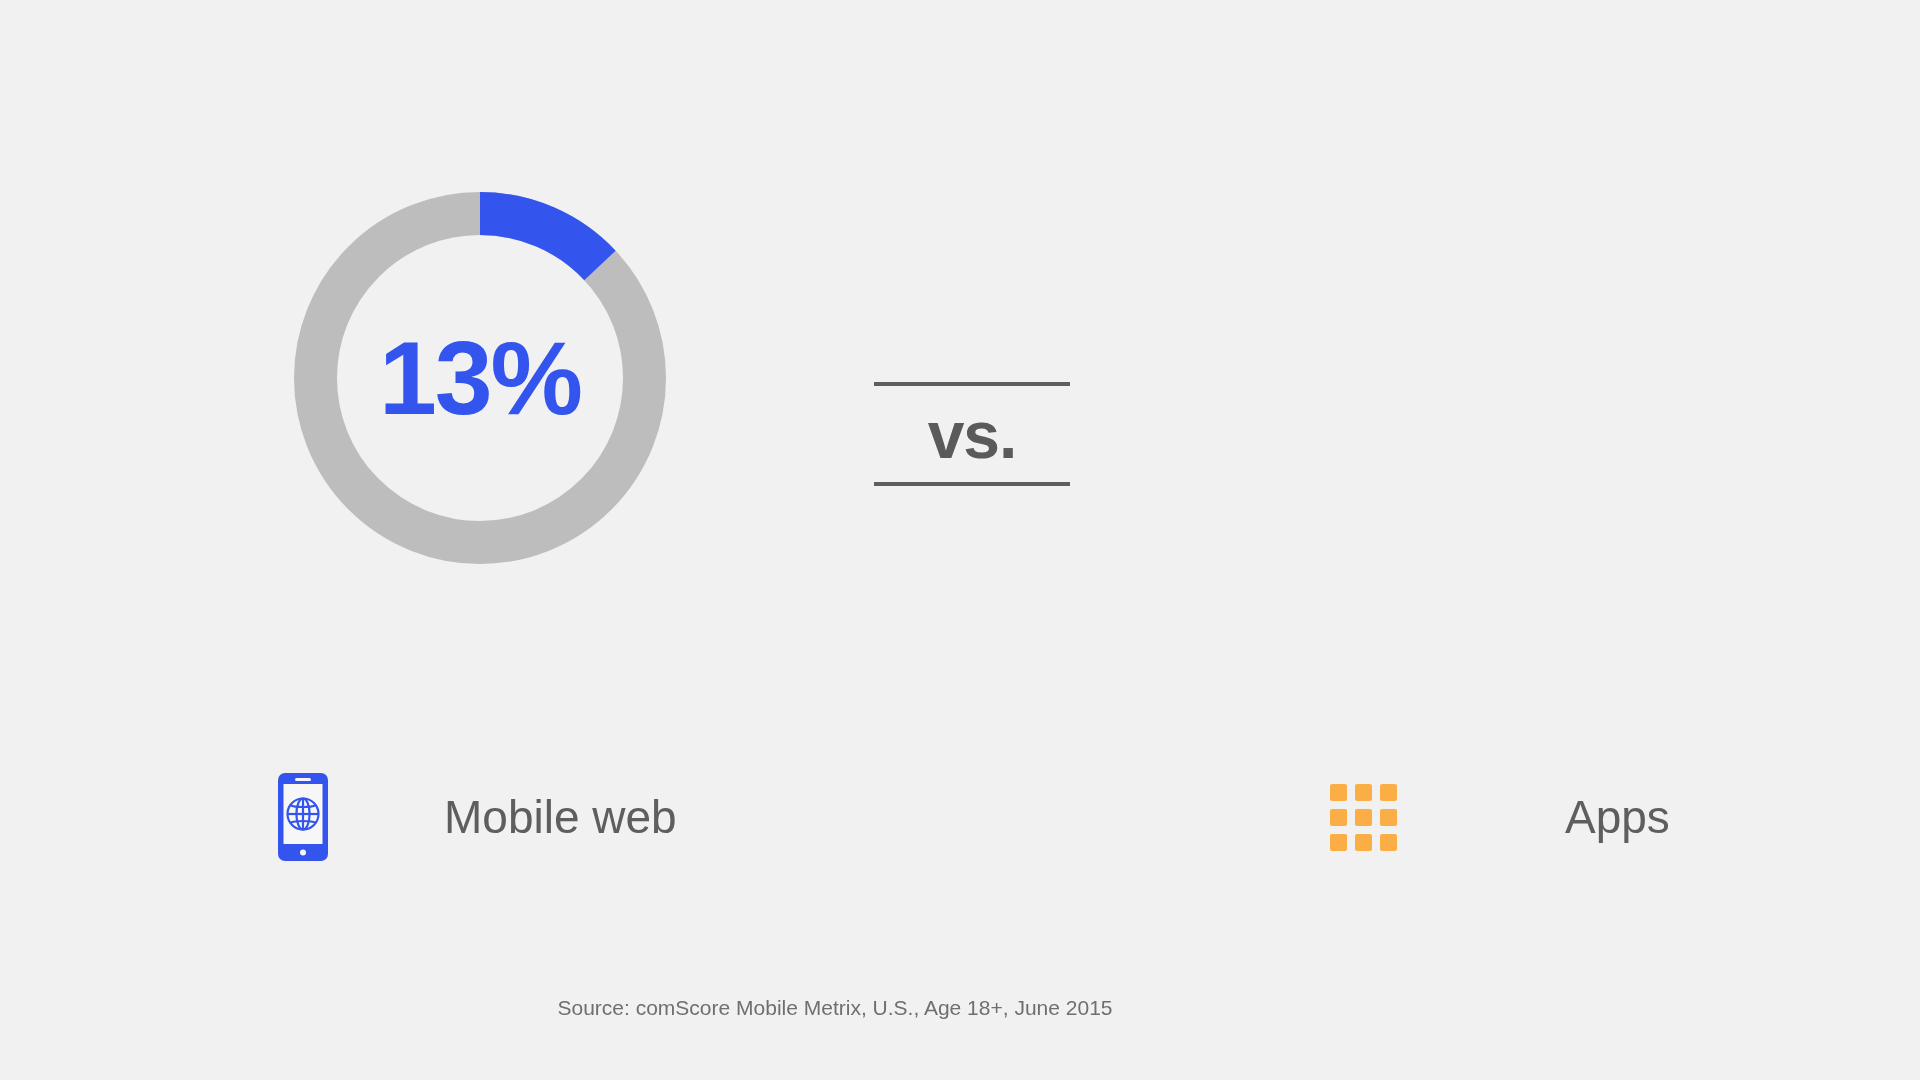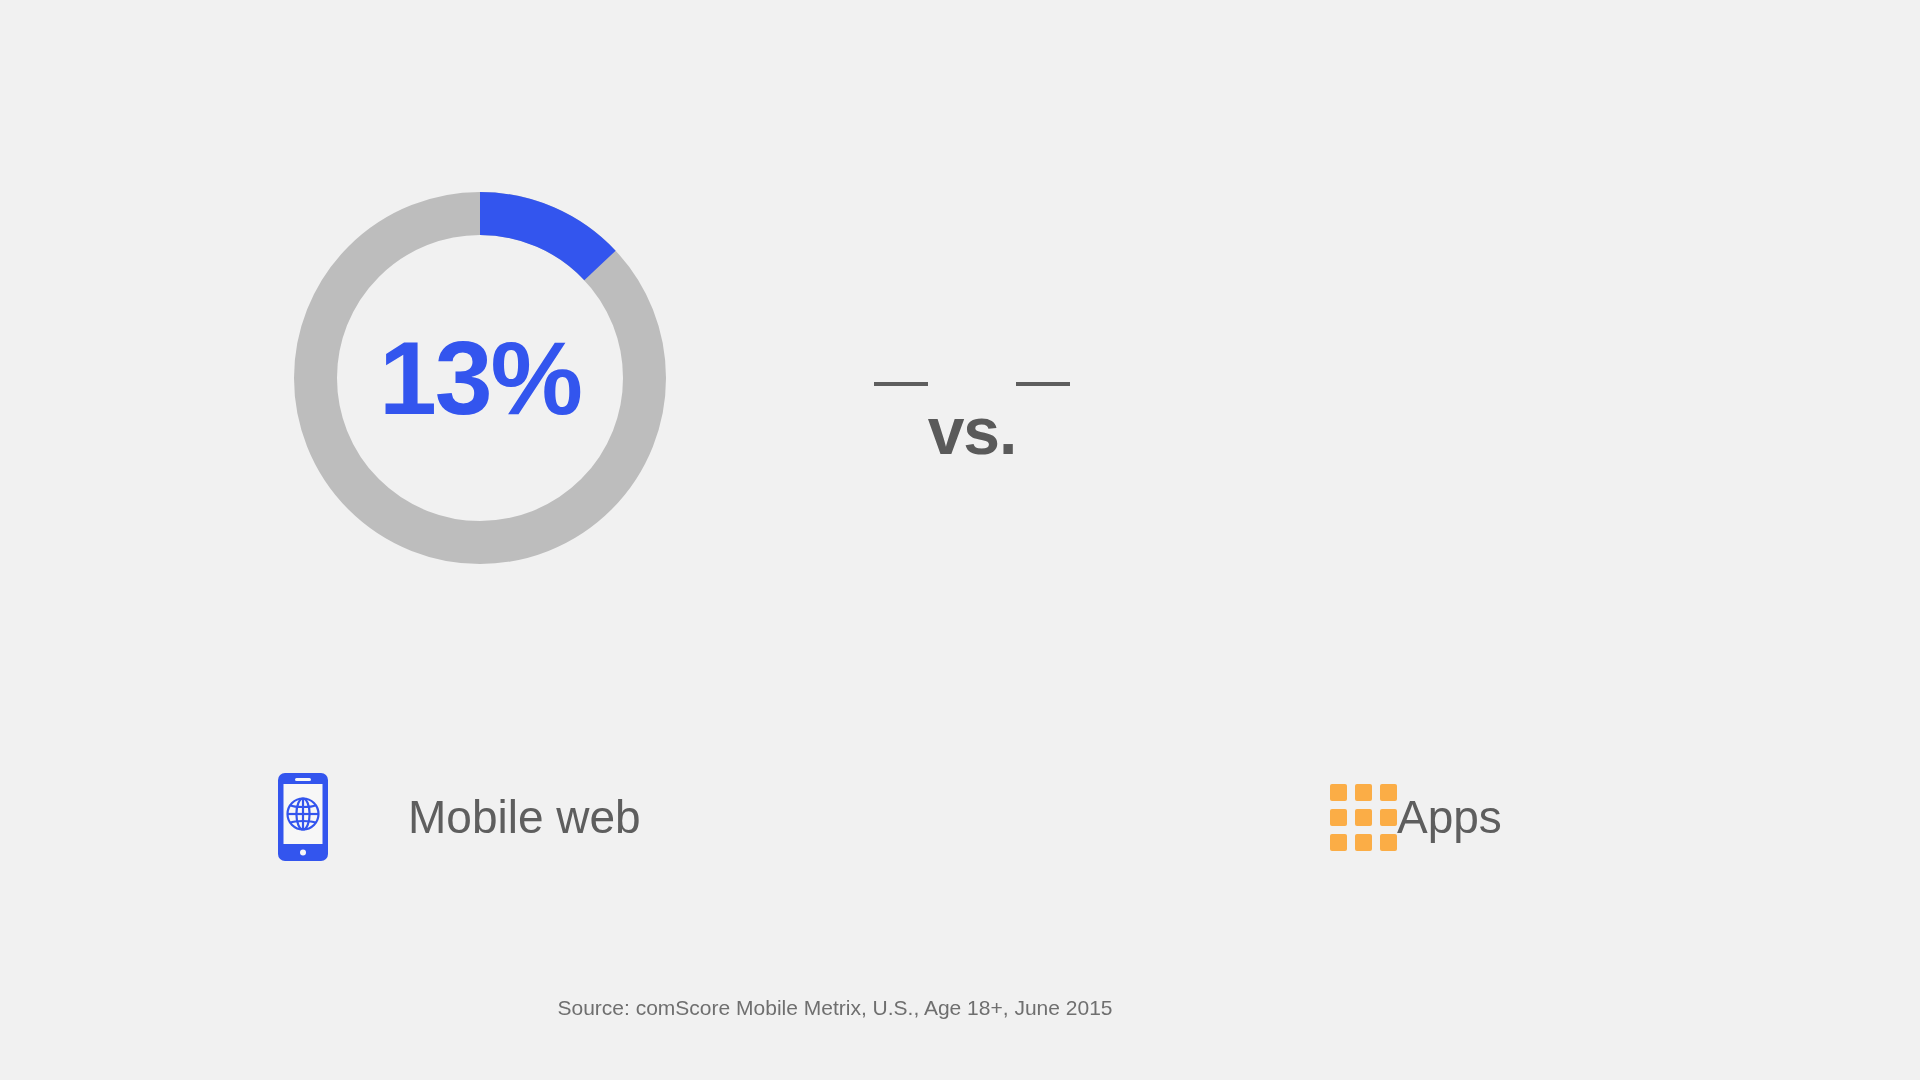--- a/index.html
+++ b/index.html
@@ -55,21 +55,21 @@
   #pct-left  { color: #3355ee; }
   #pct-right { color: #fbad46; }
 
   
   #vs-block {
     position: absolute;
     left: 874px;
     top: 382px;
     width: 196px;
     display: flex;
-    flex-direction: row;
+    flex-direction: column;
     align-items: stretch;
   }
   .vs-rule {
     height: 4px;
     background: #5e5e5e;
     width: 100%;
   }
   #vs-text {
     font-size: 66px;
     font-weight: bold;
@@ -81,39 +81,40 @@
     user-select: none;
   }
 
   
   .legend-row {
     position: absolute;
     top: 762px;
     height: 110px;
     display: flex;
     align-items: center;
+    gap: 36px;
   }
   #legend-left  { left: 276px; width: 420px; }
   #legend-right { left: 1330px; width: 420px; }
 
   .legend-icon {
     flex: 0 0 auto;
     display: flex;
     align-items: center;
     justify-content: center;
   }
   .legend-text {
     font-size: 46px;
     color: #5e5e5e;
     line-height: 1;
     white-space: nowrap;
     user-select: none;
   }
   #label-mobile-web { margin-left: 78px; }
-  #label-apps       { }
+  #label-apps       { margin-left: 132px; }
 
   
   #apps-grid-icon {
     display: grid;
     grid-template-columns: repeat(3, 17px);
     grid-template-rows: repeat(3, 17px);
     gap: 8px;
   }
   #apps-grid-icon i {
     display: block;

